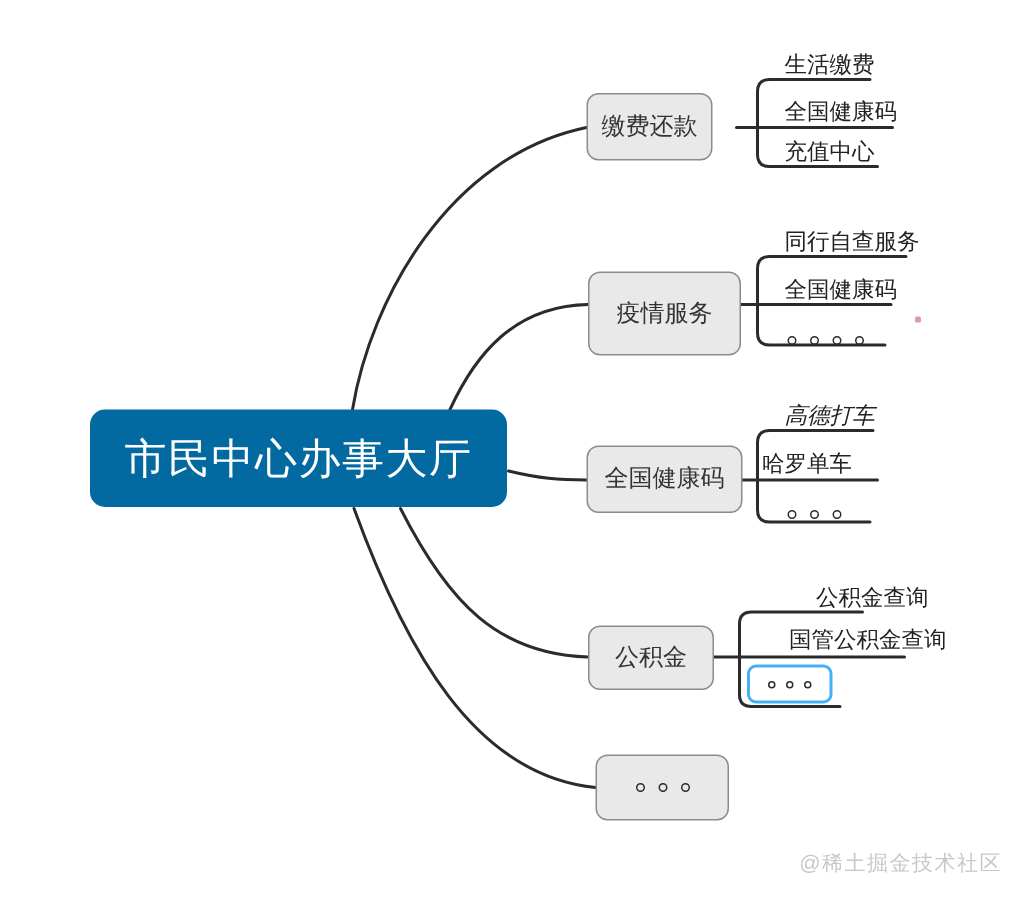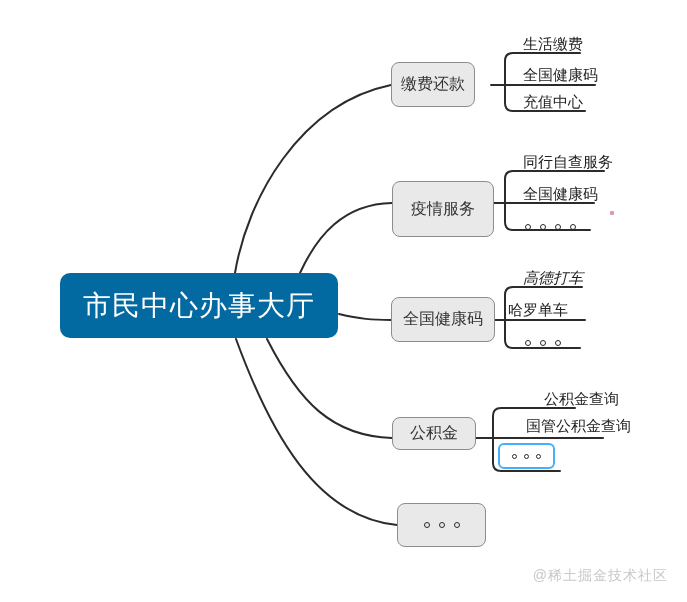--- a/index.html
+++ b/index.html
@@ -74,21 +74,21 @@
 
     <path d="M 476 438 H 603"></path>
     <path d="M 575 408 H 501 Q 493 408 493 416 V 463 Q 493 471 501 471 H 560"></path>
   </svg>
 
   <div class="root-node">市民中心办事大厅</div>
 
   <div class="branch-node" style="left:391px; top:62px;  width:84px; height:45px;">缴费还款</div>
   <div class="branch-node" style="left:392px; top:181px; width:102px; height:56px;">疫情服务</div>
   <div class="branch-node" style="left:391px; top:297px; width:104px; height:45px;">全国健康码</div>
-  <div class="branch-node" style="left:392px; top:417px; width:84px;  height:33px;">公积金</div>
+  <div class="branch-node" style="left:392px; top:417px; width:84px;  height:43px;">公积金</div>
   <div class="branch-node dots-row" style="left:397px; top:503px; width:89px; height:44px;">
       <i class="dot"></i>
       <i class="dot"></i>
       <i class="dot"></i>
     </div>
 
   <div class="leaf" style="left:523px; top:34px;">生活缴费</div>
   <div class="leaf" style="left:523px; top:65px;">全国健康码</div>
   <div class="leaf" style="left:523px; top:92px;">充值中心</div>
 

